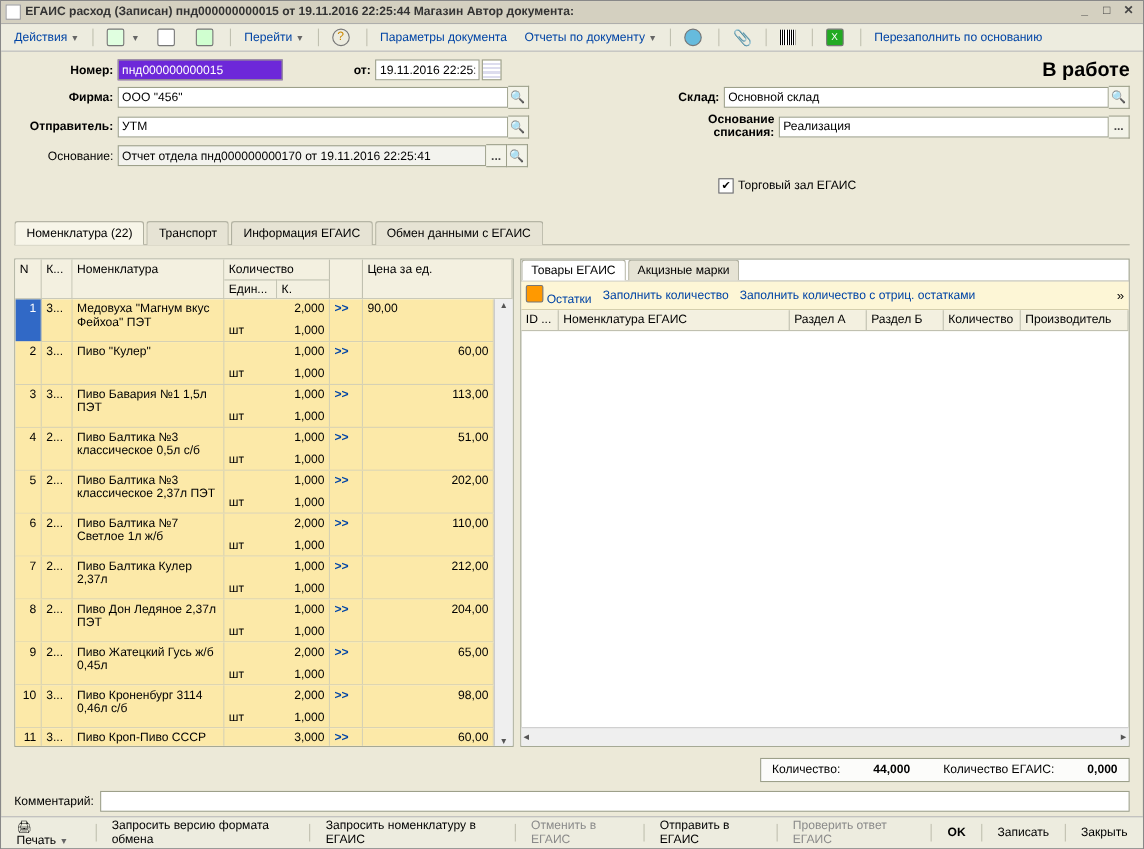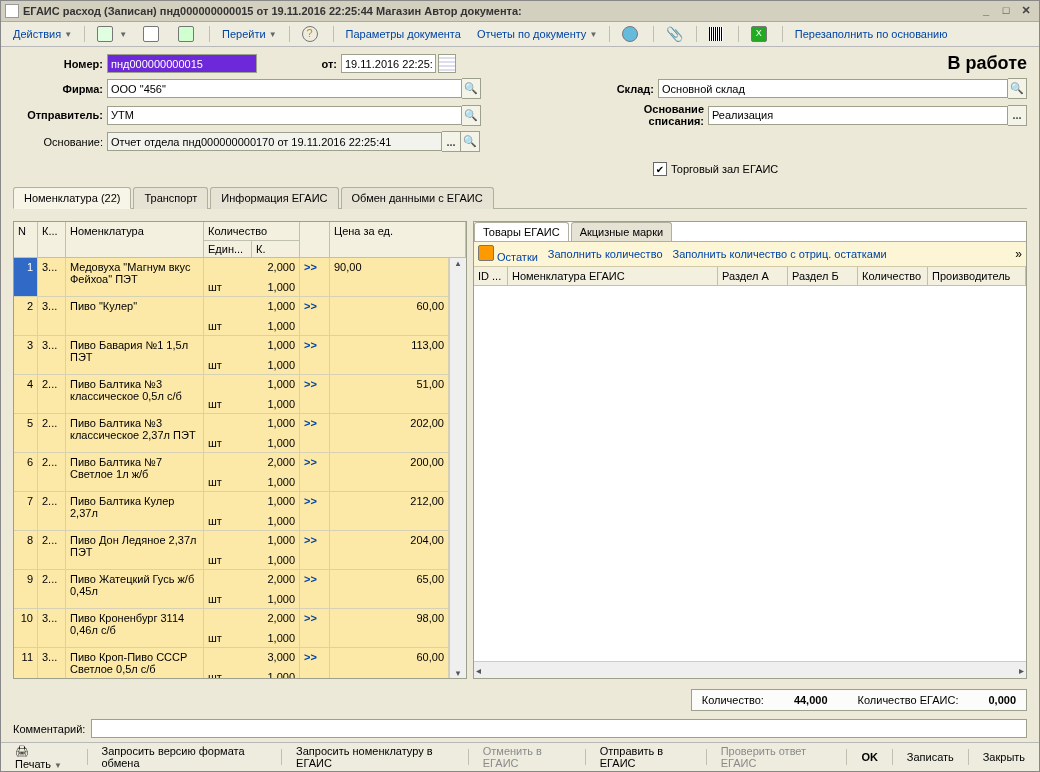--- a/index.html
+++ b/index.html
@@ -14,21 +14,21 @@
 .tb-ico{width:14px;height:14px;display:inline-block;margin-right:3px}
 .ico-box{border:1px solid #777;border-radius:2px}
 .dd-arr{font-size:8px;margin-left:3px;color:#666}
 .form-area{padding:6px 12px;display:flex;flex-direction:column;gap:4px}
 .form-row{display:flex;align-items:center}
 .lbl{text-align:right;padding-right:4px;color:#000}
 .inp{height:19px;border:1px solid #9da08a;background:#fff;padding:0 3px;box-sizing:border-box;font-size:11px}
 .inp.sel{background:#6d28d9;color:#fff}
 .sel-btn{width:18px;height:19px;border:1px solid #9da08a;border-left:none;background:#f3f3e8;display:flex;align-items:center;justify-content:center;cursor:pointer}
 .status-lbl{font-size:18px;font-weight:bold;}
-.tabs{display:flex;border-bottom:1px solid #b0b0a0;margin-top:6px}
+.tabs{display:flex;border-bottom:1px solid #b0b0a0;margin-top:20px}
 .tab{padding:4px 10px;background:#e6e3d4;border:1px solid #b0b0a0;border-bottom:none;margin-right:2px;border-radius:3px 3px 0 0;cursor:pointer;position:relative;top:1px}
 .tab.active{background:#f7f5e8;border-bottom:1px solid #f7f5e8;font-weight:normal}
 .panes{flex:1;display:flex;gap:6px;padding:6px 12px;min-height:0}
 .grid{border:1px solid #9da08a;background:#fff;display:flex;flex-direction:column;min-height:0}
 .grid.left{width:452px}
 .grid.right{flex:1;display:flex;flex-direction:column}
 .ghdr{display:flex;background:#f4f2e4;border-bottom:1px solid #c0c0b0;font-size:11px}
 .gh{border-right:1px solid #c0c0b0;padding:3px 4px;box-sizing:border-box;background:#f3f0e0}
 .gbody{flex:1;overflow:hidden}
 .gr{display:flex;border-bottom:1px solid #d6d1b4;background:#fce9a8;height:38px}
@@ -275,21 +275,21 @@
               <div class="gc" style="width:28px">2...</div>
               <div class="gc" style="width:138px">Пиво Балтика №7 Светлое 1л ж/б</div>
               <div class="gc two" style="width:96px">
                 <div style="text-align:right">2,000</div>
                 <div class="subrow">
                   <span>шт</span>
                   <span>1,000</span>
                 </div>
               </div>
               <div class="gc arrow-cell" style="width:30px;display:flex;align-items:flex-start">&gt;&gt;</div>
-              <div class="gc" style="flex:1;text-align:right">200,00</div>
+              <div class="gc" style="flex:1;text-align:right">110,00</div>
             </div>
             <div class="gr">
               <div class="gc numy" style="width:24px">7</div>
               <div class="gc" style="width:28px">2...</div>
               <div class="gc" style="width:138px">Пиво Балтика Кулер 2,37л</div>
               <div class="gc two" style="width:96px">
                 <div style="text-align:right">1,000</div>
                 <div class="subrow">
                   <span>шт</span>
                   <span>1,000</span>

